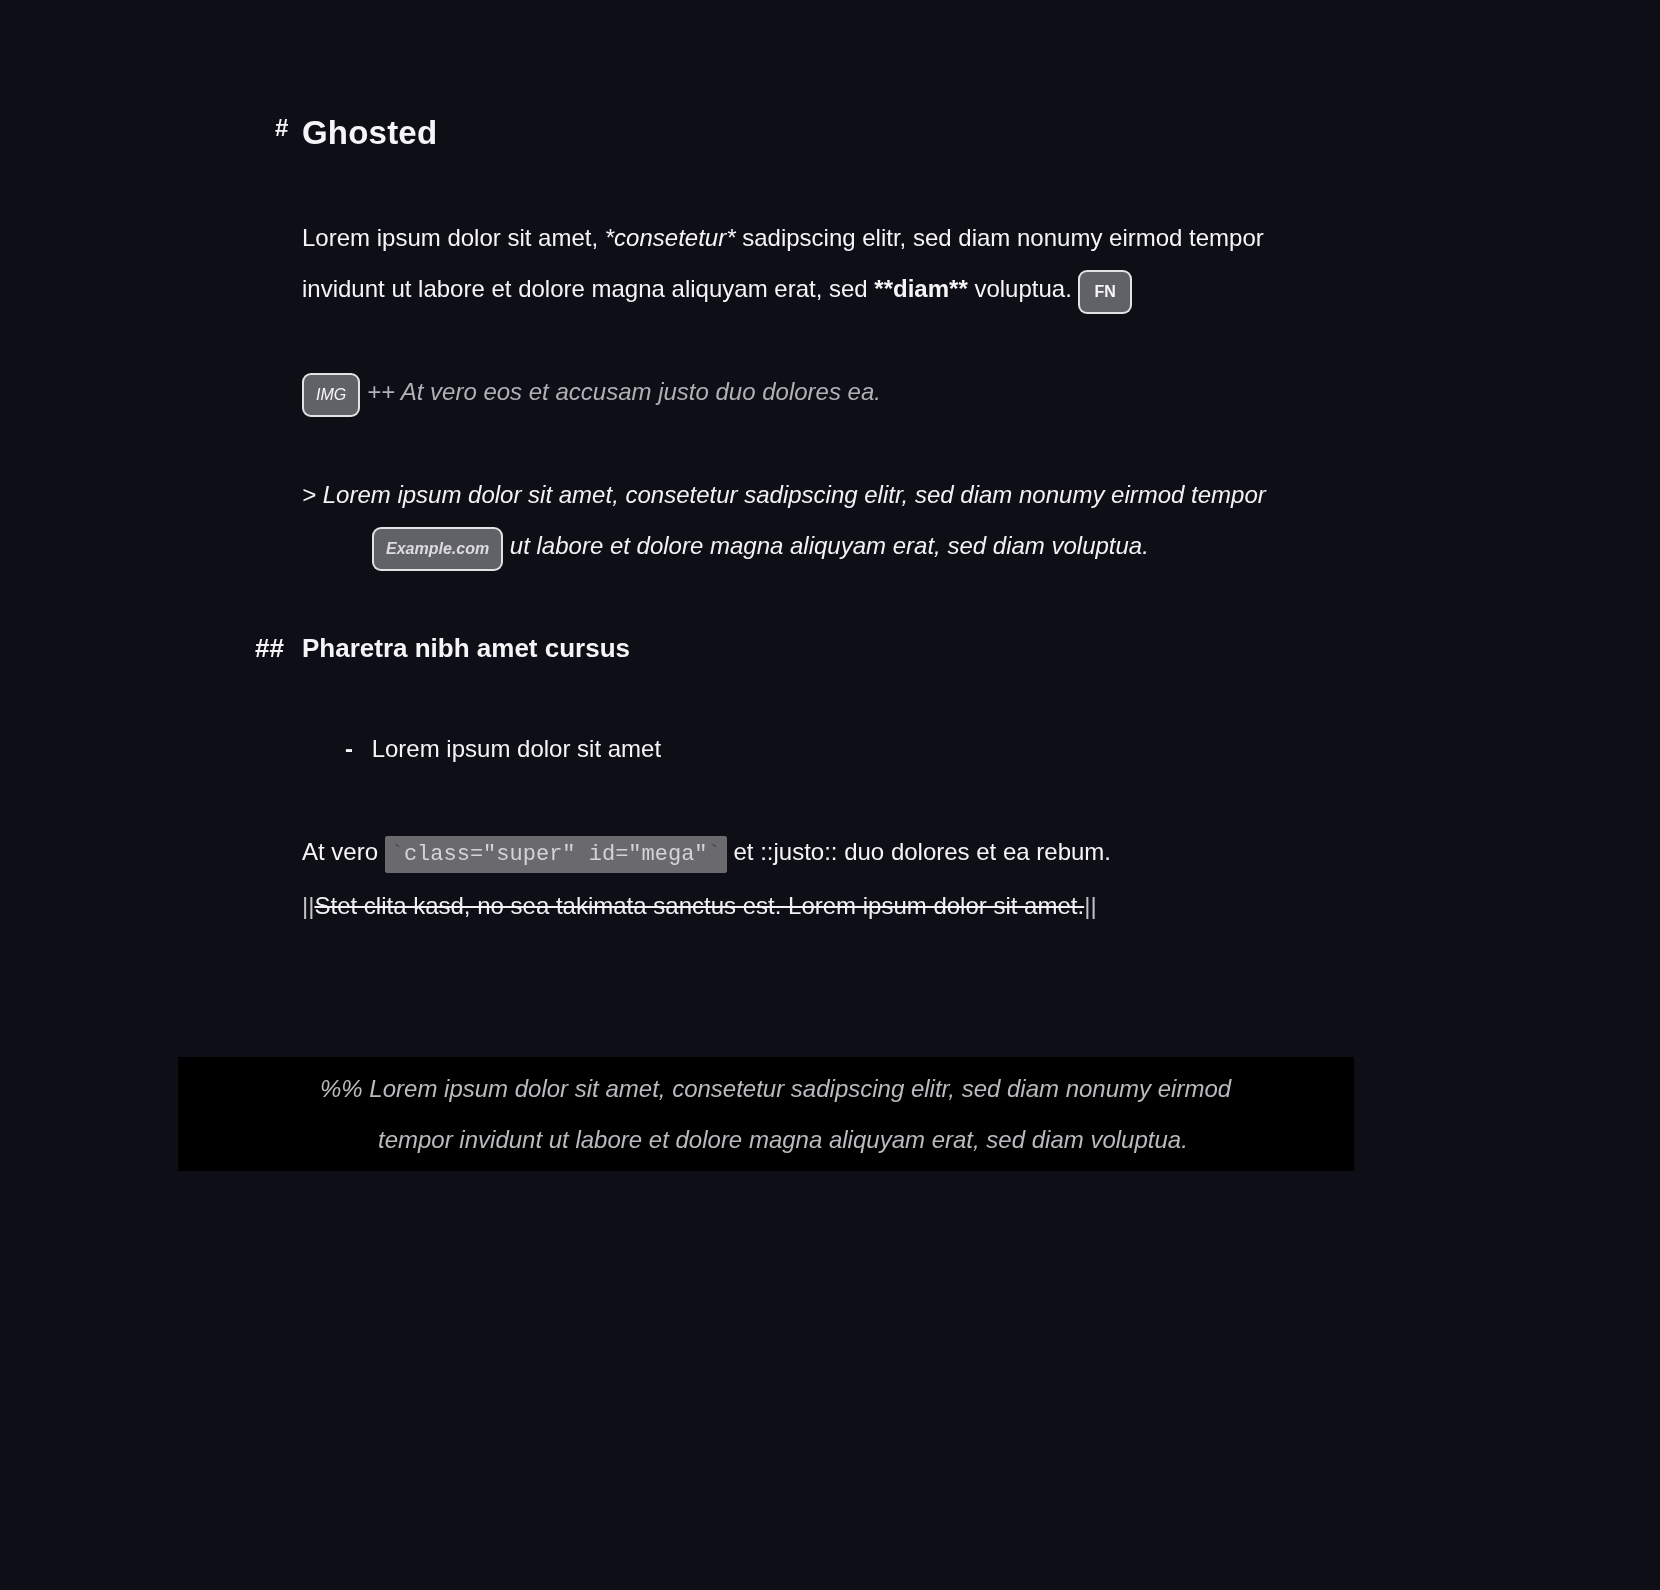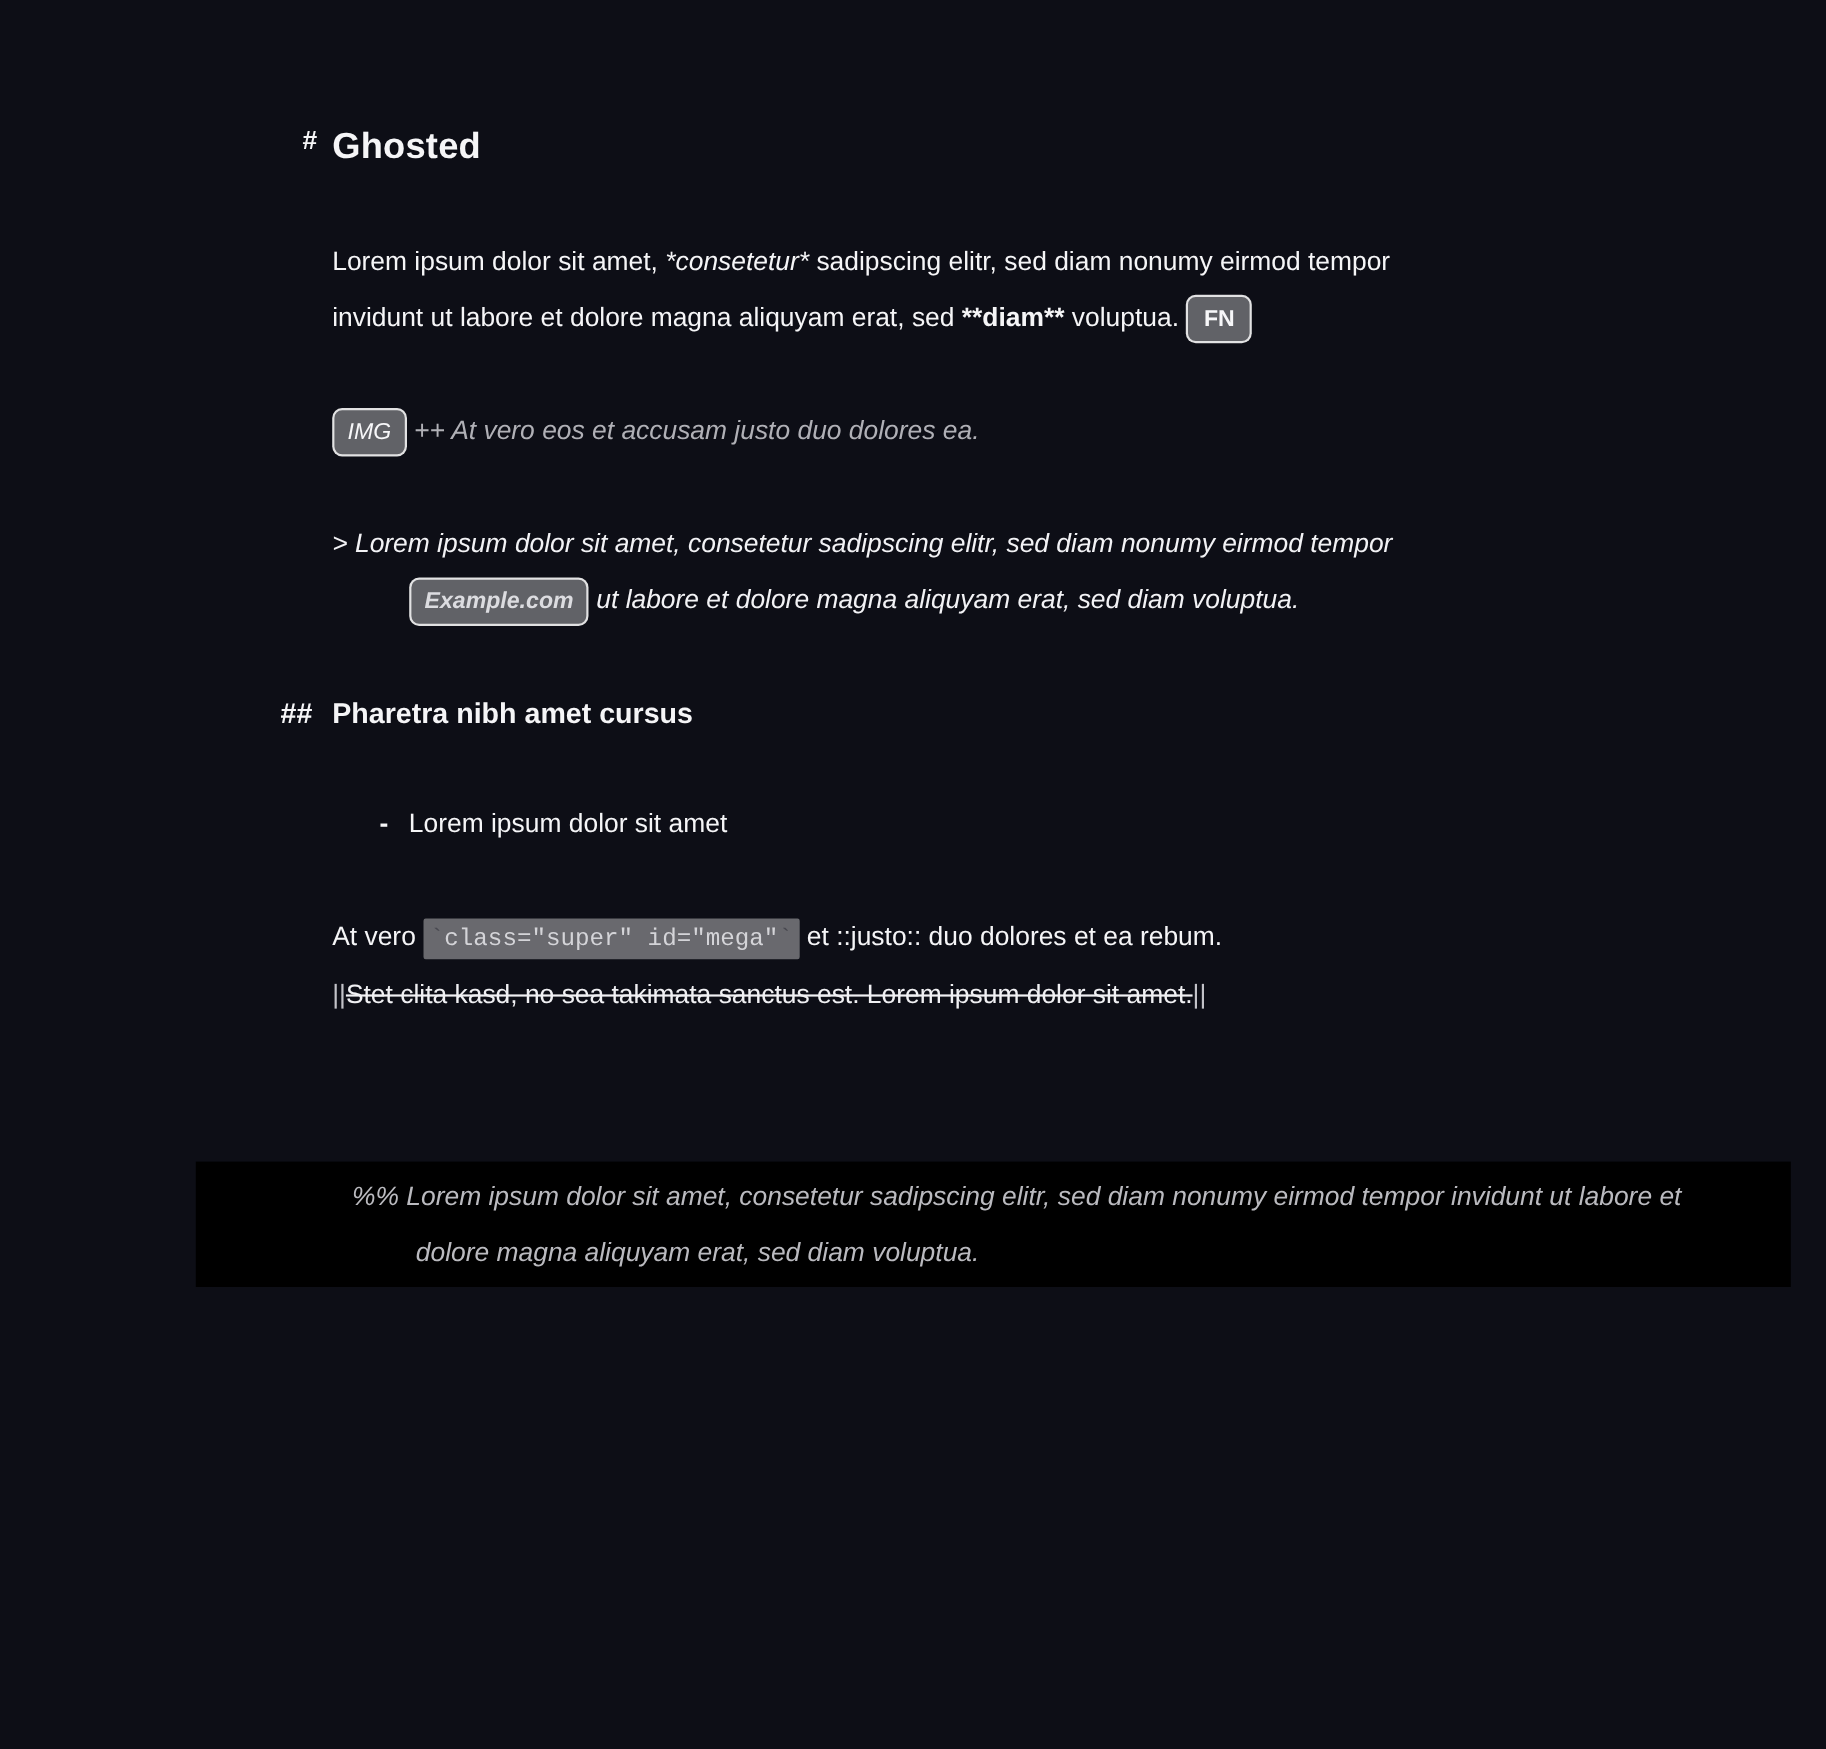--- a/index.html
+++ b/index.html
@@ -55,21 +55,21 @@
 
   
   .badge {
     display: inline-block;
     vertical-align: baseline;
     background: rgba(255,255,255,0.35);
     border: 2px solid rgba(255,255,255,0.82);
     border-radius: 9px;
     padding: 1px 12px;
     line-height: 38px;
-    font-size: 21px;
+    font-size: 16px;
     color: #f7f7f9;
   }
   .badge-fn { font-weight: 600; padding: 1px 14px; }
   .badge-img { font-weight: 500; }
   .badge-link { font-weight: 700; font-style: italic; color: #dcdce0; margin-left: 44px; }
 
   .img-line {
     margin-top: 52px;
     color: #b0b0b6;
     font-style: italic;
@@ -110,21 +110,21 @@
   .strike {
     text-decoration: line-through;
     text-decoration-thickness: 2px;
     color: #f0f0f3;
     text-align: center;
   }
 
   .comment-block {
     margin-top: 126px;
     margin-left: -124px;
-    width: 1450px;
+    width: 1176px;
     background: #000000;
     padding: 6px 77px 6px 142px;
   }
   .comment-text {
     font-style: italic;
     color: #bababf;
     padding-left: 58px;
     text-indent: -58px;
   }
 </style>

